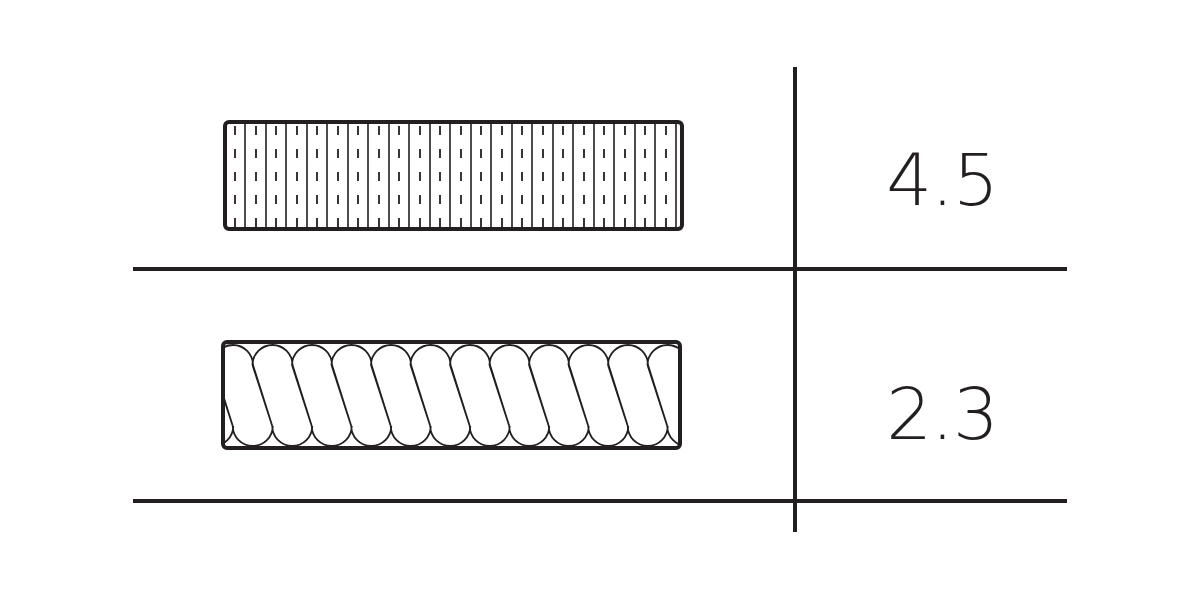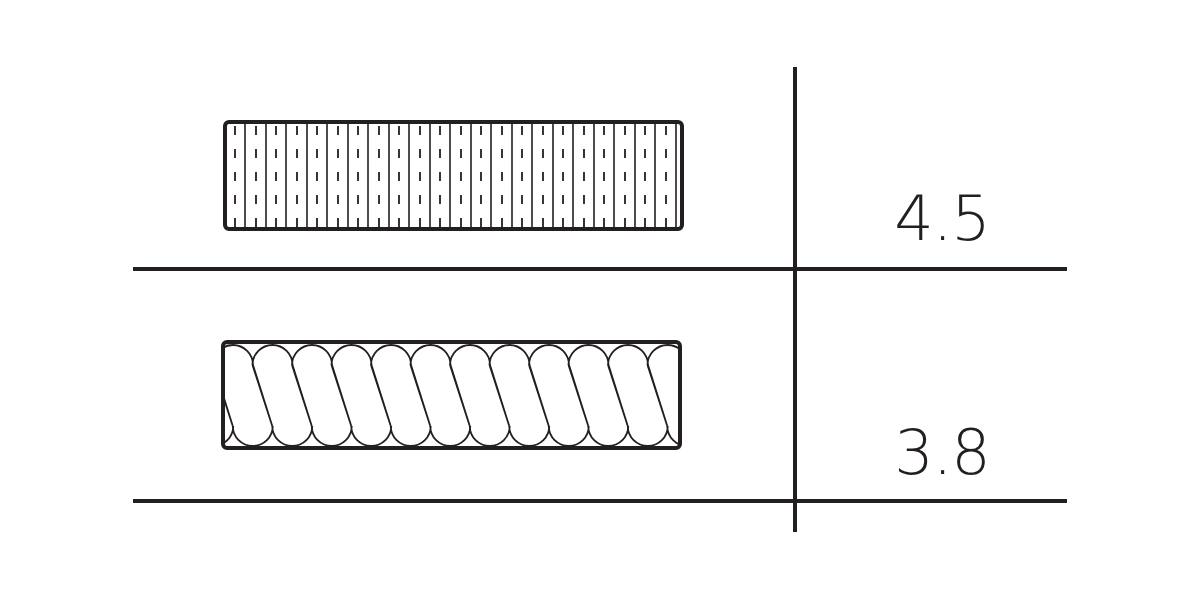--- a/index.html
+++ b/index.html
@@ -1,19 +1,19 @@
 <!DOCTYPE html>
 <html><head>
 <meta charset="utf-8">
 <style>
   html, body { margin: 0; padding: 0; background: #ffffff; }
   body { width: 1200px; height: 600px; position: relative; overflow: hidden; font-family: "Liberation Sans", sans-serif; }
   .line { position: absolute; background: #231f20; }
   .swatch { position: absolute; }
-  .value { position: absolute; font-family: "DejaVu Sans", sans-serif; font-weight: 300; font-size: 62px; color: #231f20; text-align: center; width: 200px; letter-spacing: -1px; margin-top: 44px; }
+  .value { position: absolute; font-family: "DejaVu Sans", sans-serif; font-weight: 300; font-size: 72px; color: #231f20; text-align: center; width: 200px; letter-spacing: -1px; }
 </style>
 </head>
 <body>
 
 <div>
   <div class="line" style="left:793px; top:67px; width:4px; height:465px;"></div>
   <div class="line" style="left:133px; top:267px; width:934px; height:4px;"></div>
   <div class="line" style="left:133px; top:499px; width:934px; height:4px;"></div>
 
   <svg class="swatch" style="left:222px; top:119px;" width="464" height="114" viewBox="0 0 464 114">
@@ -82,14 +82,14 @@
         </clipPath>
     </defs>
 
     <g clip-path="url(#c2)" fill="none" stroke="#231f20" stroke-width="1.8" id="loops">
         <path d="M -46.5 26 A 20 20 0 1 1 -6.5 26 M -26.75 87 A 20 20 0 1 0 13.25 87 M -6.5 26 L 12.75 87 M -46.5 26 L -26.75 87 M -7 26 A 20 20 0 1 1 33 26 M 12.75 87 A 20 20 0 1 0 52.75 87 M 33 26 L 52.25 87 M -7 26 L 12.75 87 M 32.5 26 A 20 20 0 1 1 72.5 26 M 52.25 87 A 20 20 0 1 0 92.25 87 M 72.5 26 L 91.75 87 M 32.5 26 L 52.25 87 M 72 26 A 20 20 0 1 1 112 26 M 91.75 87 A 20 20 0 1 0 131.75 87 M 112 26 L 131.25 87 M 72 26 L 91.75 87 M 111.5 26 A 20 20 0 1 1 151.5 26 M 131.25 87 A 20 20 0 1 0 171.25 87 M 151.5 26 L 170.75 87 M 111.5 26 L 131.25 87 M 151 26 A 20 20 0 1 1 191 26 M 170.75 87 A 20 20 0 1 0 210.75 87 M 191 26 L 210.25 87 M 151 26 L 170.75 87 M 190.5 26 A 20 20 0 1 1 230.5 26 M 210.25 87 A 20 20 0 1 0 250.25 87 M 230.5 26 L 249.75 87 M 190.5 26 L 210.25 87 M 230 26 A 20 20 0 1 1 270 26 M 249.75 87 A 20 20 0 1 0 289.75 87 M 270 26 L 289.25 87 M 230 26 L 249.75 87 M 269.5 26 A 20 20 0 1 1 309.5 26 M 289.25 87 A 20 20 0 1 0 329.25 87 M 309.5 26 L 328.75 87 M 269.5 26 L 289.25 87 M 309 26 A 20 20 0 1 1 349 26 M 328.75 87 A 20 20 0 1 0 368.75 87 M 349 26 L 368.25 87 M 309 26 L 328.75 87 M 348.5 26 A 20 20 0 1 1 388.5 26 M 368.25 87 A 20 20 0 1 0 408.25 87 M 388.5 26 L 407.75 87 M 348.5 26 L 368.25 87 M 388 26 A 20 20 0 1 1 428 26 M 407.75 87 A 20 20 0 1 0 447.75 87 M 428 26 L 447.25 87 M 388 26 L 407.75 87 M 427.5 26 A 20 20 0 1 1 467.5 26 M 447.25 87 A 20 20 0 1 0 487.25 87 M 467.5 26 L 486.75 87 M 427.5 26 L 447.25 87 M 467 26 A 20 20 0 1 1 507 26 M 486.75 87 A 20 20 0 1 0 526.75 87 M 507 26 L 526.25 87 M 467 26 L 486.75 87 "></path>
       </g>
     <rect x="3" y="3" width="457" height="106" rx="4" fill="none" stroke="#231f20" stroke-width="4"></rect>
   </svg>
 
   <div class="value" style="left:842px; top:138px;">4.5</div>
-  <div class="value" style="left:842px; top:372px;">3.8</div>
+  <div class="value" style="left:842px; top:372px;">2.3</div>
 </div>
 
 </body></html>

